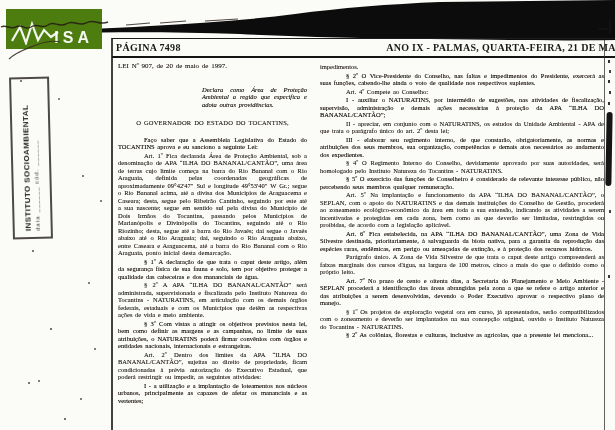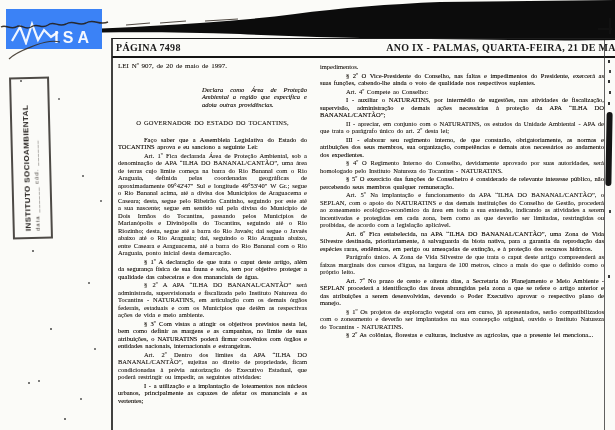--- a/index.html
+++ b/index.html
@@ -3,21 +3,21 @@
 <meta charset="utf-8">
 <style>
   html,body{margin:0;padding:0;background:#e8e8e6;}
   #page{position:relative;width:615px;height:430px;background:#fbfbf8;overflow:hidden;
         font-family:"Liberation Serif",serif;}
 
   
   #topband{position:absolute;left:0;top:0;z-index:1;}
 
   
-  #logo{position:absolute;left:6px;top:9px;width:96px;height:40px;background:#3b82f6;z-index:2;}
+  #logo{position:absolute;left:6px;top:9px;width:96px;height:40px;background:#4d7c0f;z-index:2;}
   #logo .mark{position:absolute;left:4px;top:12px;}
   #logo .txt{position:absolute;right:9px;bottom:2px;color:#fff;opacity:.95;
              font-family:"Liberation Sans",sans-serif;font-weight:bold;font-size:16px;letter-spacing:4px;}
 
   
   #handwriting{position:absolute;left:0;top:0;z-index:3;}
 
   
   #stamp{position:absolute;left:11px;top:77px;width:36px;height:158px;z-index:2;
          border:2px solid rgba(28,24,20,.78);transform:rotate(-1.4deg);filter:blur(.45px);}

